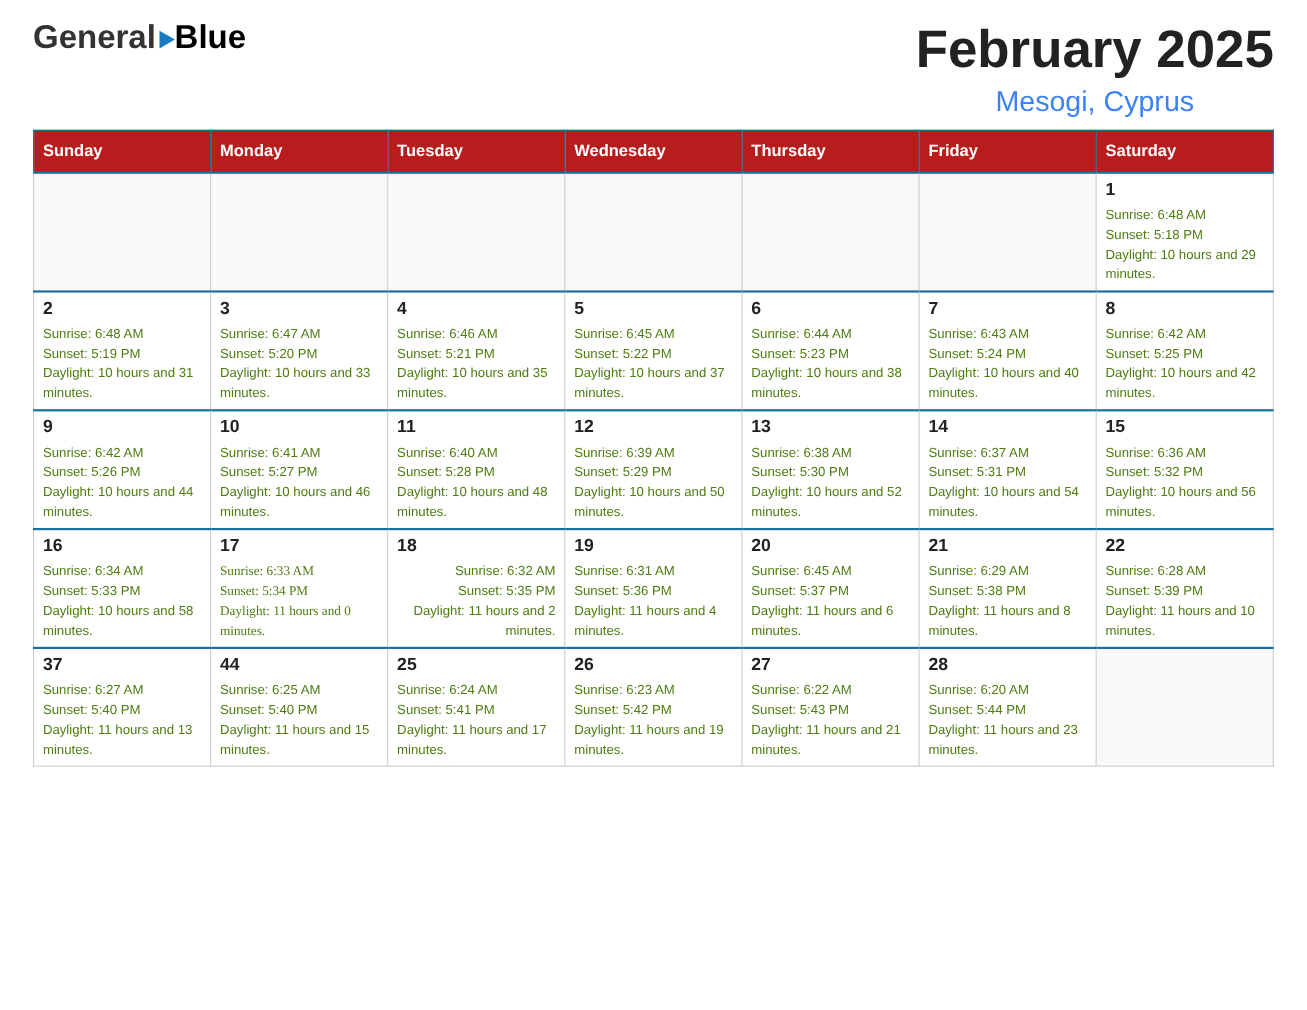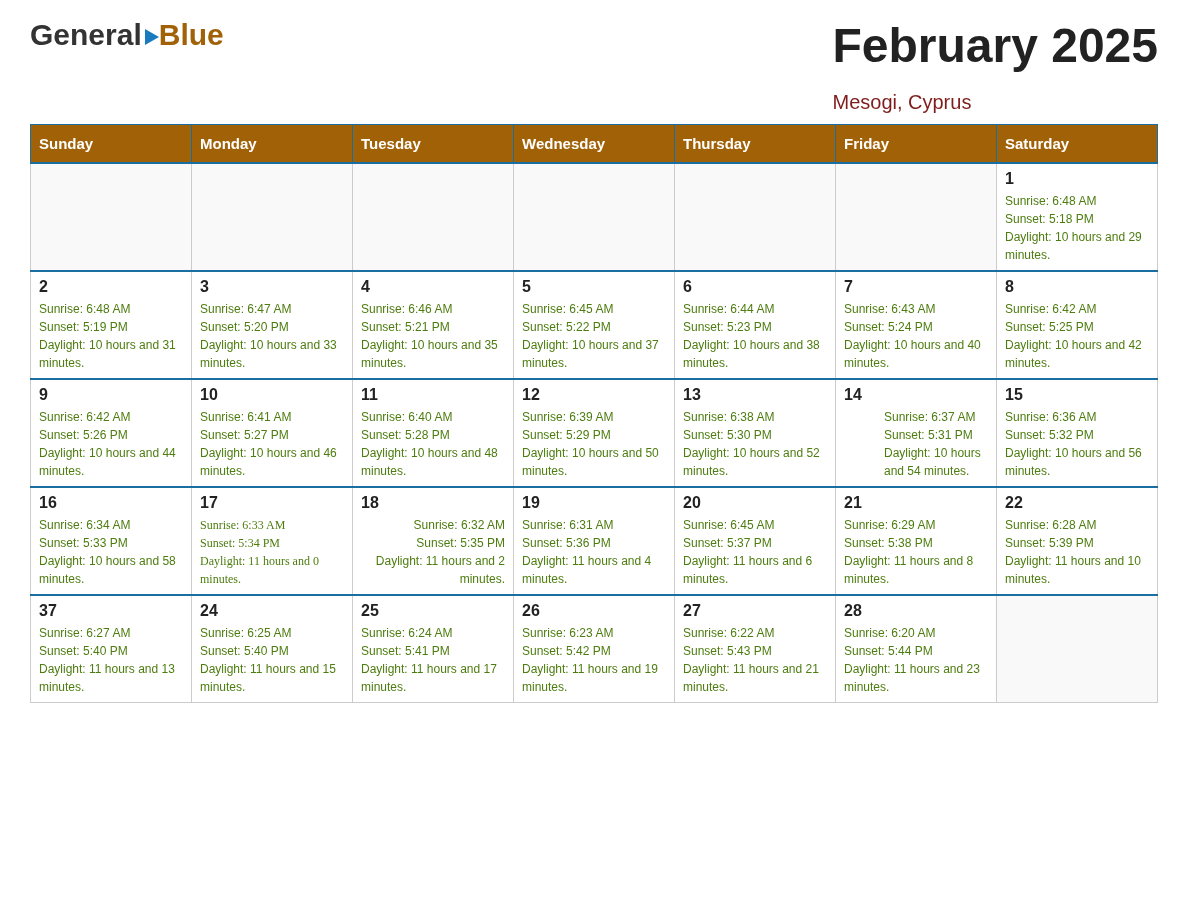--- a/index.html
+++ b/index.html
@@ -10,40 +10,40 @@
       width: 1188px;
       min-height: 918px;
     }
     .header {
       display: flex;
       justify-content: space-between;
       align-items: flex-start;
       margin-bottom: 10px;
     }
     .title-block {
-      text-align: left;
+      text-align: center;
     }
     .month-title {
       font-size: 48px;
       font-weight: bold;
       color: #222;
       line-height: 1.1;
     }
     .location {
-      font-size: 20px;
-      color: #7f1d1d;
-      margin-top: 18px;
+      font-size: 26px;
+      color: #3b82f6;
+      margin-top: 4px;
     }
     .calendar {
       width: 100%;
       border-collapse: collapse;
       margin-top: 10px;
     }
     .calendar th {
-      background-color: #a16207;
+      background-color: #b91c1c;
       color: #fff;
       font-size: 15px;
       font-weight: bold;
       padding: 10px 8px;
       text-align: left;
       border: 1px solid #1a6fa0;
     }
     .calendar td {
       vertical-align: top;
       border: 1px solid #ccc;
@@ -90,21 +90,21 @@
       height: 0;
       border-top: 8px solid transparent;
       border-bottom: 8px solid transparent;
       border-left: 14px solid #1a7abf;
       margin-left: 3px;
       vertical-align: middle;
     }
     .logo-line2 {
       font-size: 30px;
       font-weight: bold;
-      color: #a16207;
+      color: #000000;
       line-height: 1;
       margin-top: 0;
     }
   </style>
 </head>
 <body>
 
 <div class="header">
   <div class="logo-container">
     <div class="logo-line1">
@@ -215,21 +215,21 @@
 Daylight: 10 hours and 50 minutes.</div>
         </td>
         <td>
           <span class="day-number">13</span>
           <div class="day-info" style="white-space: pre-line;">Sunrise: 6:38 AM
 Sunset: 5:30 PM
 Daylight: 10 hours and 52 minutes.</div>
         </td>
         <td>
           <span class="day-number">14</span>
-          <div class="day-info" style="white-space: pre-line; margin-left: 40px;">Sunrise: 6:37 AM
+          <div class="day-info" style="white-space: pre-line;">Sunrise: 6:37 AM
 Sunset: 5:31 PM
 Daylight: 10 hours and 54 minutes.</div>
         </td>
         <td>
           <span class="day-number">15</span>
           <div class="day-info" style="white-space: pre-line;">Sunrise: 6:36 AM
 Sunset: 5:32 PM
 Daylight: 10 hours and 56 minutes.</div>
         </td>
       </tr>
@@ -278,21 +278,21 @@
         </td>
       </tr>
       <tr>
         <td>
           <span class="day-number">37</span>
           <div class="day-info" style="white-space: pre-line;">Sunrise: 6:27 AM
 Sunset: 5:40 PM
 Daylight: 11 hours and 13 minutes.</div>
         </td>
         <td>
-          <span class="day-number">24</span>
+          <span class="day-number">44</span>
           <div class="day-info" style="white-space: pre-line;">Sunrise: 6:25 AM
 Sunset: 5:40 PM
 Daylight: 11 hours and 15 minutes.</div>
         </td>
         <td>
           <span class="day-number">25</span>
           <div class="day-info" style="white-space: pre-line;">Sunrise: 6:24 AM
 Sunset: 5:41 PM
 Daylight: 11 hours and 17 minutes.</div>
         </td>

